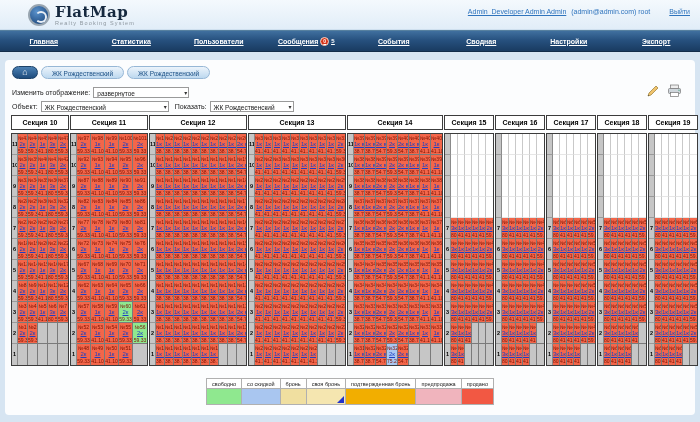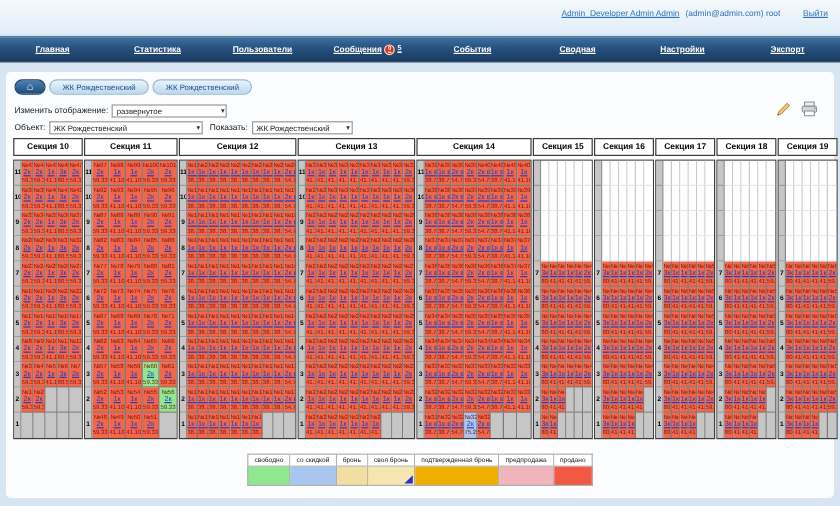--- a/index.html
+++ b/index.html
@@ -81,20 +81,27 @@
                padding:2px 5px; text-align:center; white-space:nowrap; height:11px; }
   .leg-col:first-child .leg-label, .leg-col:first-child .leg-swatch { border-left:1px solid #b0b0b0; }
   .leg-swatch { border:1px solid #b0b0b0; border-top:none; border-left:none; height:16px; position:relative; }
   .corner:after { content:""; position:absolute; right:1px; bottom:1px; width:0; height:0;
                   border-left:7px solid transparent; border-bottom:7px solid #2233cc; }
 </style>
 </head>
 <body>
 
 <div class="topband">
+  <div class="logo">
+    <div class="logo-circle"></div>
+    <div class="logo-txt">
+      <div class="t1">FlatMap</div>
+      <div class="t2">Realty Booking System</div>
+    </div>
+  </div>
   <div class="userline">
     <a>Admin_Developer Admin Admin</a>
     <span class="suffix">(admin@admin.com) root</span>
     <a class="logout">Выйти</a>
   </div>
 </div>
 
 <div class="nav">
     <a>Главная</a>
     <a>Статистика</a>

